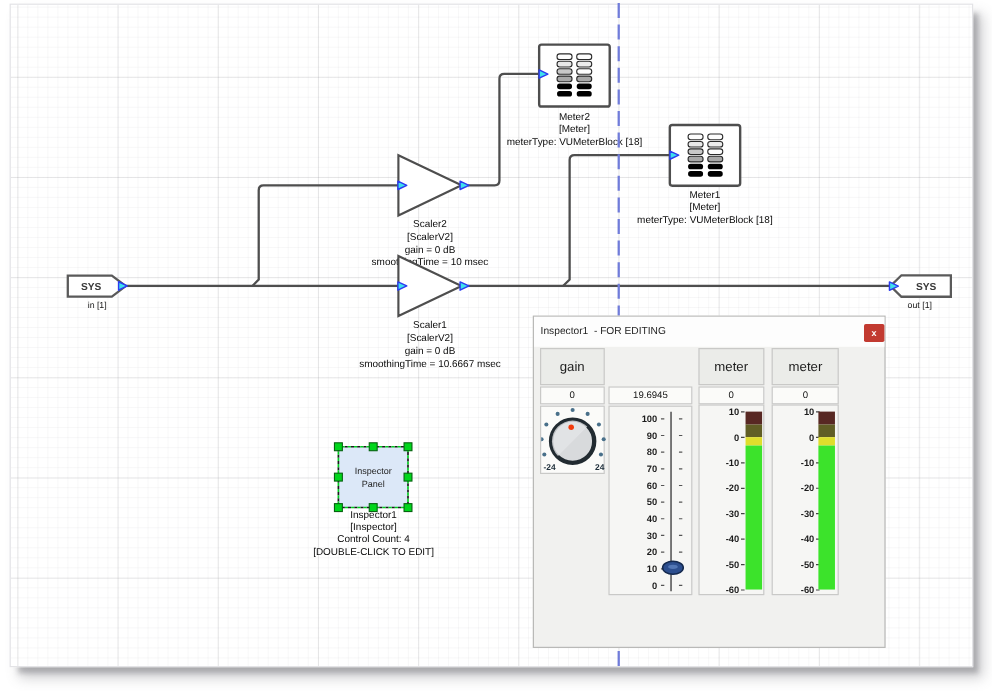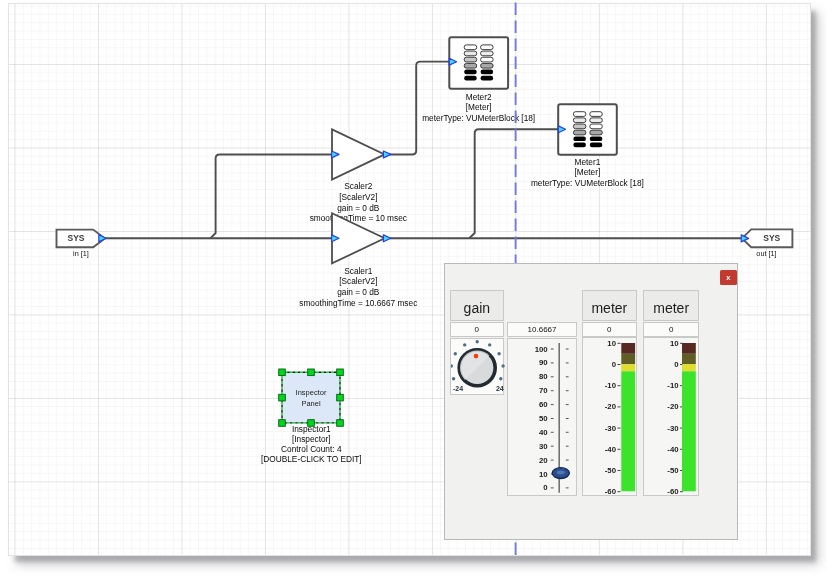--- a/index.html
+++ b/index.html
@@ -18,21 +18,21 @@
     box-shadow: 6px 7px 4px -1px rgba(100,100,105,0.36), 8px 9px 10px rgba(100,100,105,0.30);
   }
   svg{position:absolute;left:0;top:0;}
   #dlg{position:absolute;left:443.5px;top:263.2px;width:292.5px;height:275px;
        background:#f1f1ef;border:1px solid #b9b9b7;}
   #dlg .title{position:absolute;left:0;top:0;width:100%;height:24.4px;background:#fdfdfd;}
   #dlg .title span{position:absolute;left:6px;top:5.8px;font-size:8.5px;color:#1f1f1f;}
   #dlg .close{position:absolute;left:275.2px;top:5.4px;width:17.4px;height:15.8px;background:#c23a30;
        border-radius:1.5px;color:#ffffff;font-size:7.5px;font-weight:bold;text-align:center;line-height:15px;}
   .cell{position:absolute;box-sizing:border-box;border:1px solid #c9c9c7;}
-  .hdr{background:#ebece9;font-size:14px;color:#1d1d1d;text-align:center;}
+  .hdr{background:#ebece9;font-size:11px;color:#1d1d1d;text-align:center;}
   .hdr span{position:absolute;left:0;width:100%;top:50%;margin-top:-5px;}
   .val{background:#fbfbf9;font-size:8px;color:#111;text-align:center;line-height:13px;}
   .ctl{background:#f6f6f4;}
 </style>
 </head>
 <body>
 <div id="page">
 <div id="canvas"></div>
 
 <svg width="827" height="576" viewBox="0 0 827 576">
@@ -142,34 +142,37 @@
     <text x="311.3" y="431.9">Inspector1</text>
     <text x="311.3" y="441.5">[Inspector]</text>
     <text x="311.3" y="451.9">Control Count: 4</text>
     <text x="311.3" y="462.2">[DOUBLE-CLICK TO EDIT]</text>
   </g>
 
   <path d="M515.6,2.5 V555.5" stroke="#707cda" stroke-width="1.9" fill="none" stroke-dasharray="12.5 5.5"></path>
 </svg>
 
 <div id="dlg">
+  <div class="title">
+        <span>Inspector1&nbsp;&nbsp;- FOR EDITING</span>
+      </div>
   <div class="close">x</div>
 
   <div class="cell hdr" style="left:5px;top:25.5px;width:54.7px;height:31px;">
         <span>gain</span>
       </div>
   <div class="cell hdr" style="left:137.5px;top:25.5px;width:54.7px;height:31px;">
         <span>meter</span>
       </div>
   <div class="cell hdr" style="left:198.4px;top:25.5px;width:56.6px;height:31px;">
         <span>meter</span>
       </div>
 
   <div class="cell val" style="left:5px;top:58.3px;width:54.7px;height:14.3px;">0</div>
-  <div class="cell val" style="left:62.3px;top:58.3px;width:70.5px;height:14.3px;">10.6667</div>
+  <div class="cell val" style="left:62.3px;top:58.3px;width:70.5px;height:14.3px;">19.6945</div>
   <div class="cell val" style="left:137.5px;top:58.3px;width:54.7px;height:14.3px;">0</div>
   <div class="cell val" style="left:198.4px;top:58.3px;width:56.6px;height:14.3px;">0</div>
 
   <div class="cell ctl" style="left:5px;top:74px;width:54.7px;height:57px;background:#fbfbf9;">
     <svg width="54.7" height="57" viewBox="0 0 54.7 57">
       <g id="kticks" fill="#49708a">
             <circle cx="2.6" cy="39.7" r="1.7"></circle>
             <circle cx="0.3" cy="27.0" r="1.7"></circle>
             <circle cx="4.3" cy="14.7" r="1.7"></circle>
             <circle cx="13.7" cy="5.9" r="1.7"></circle>

